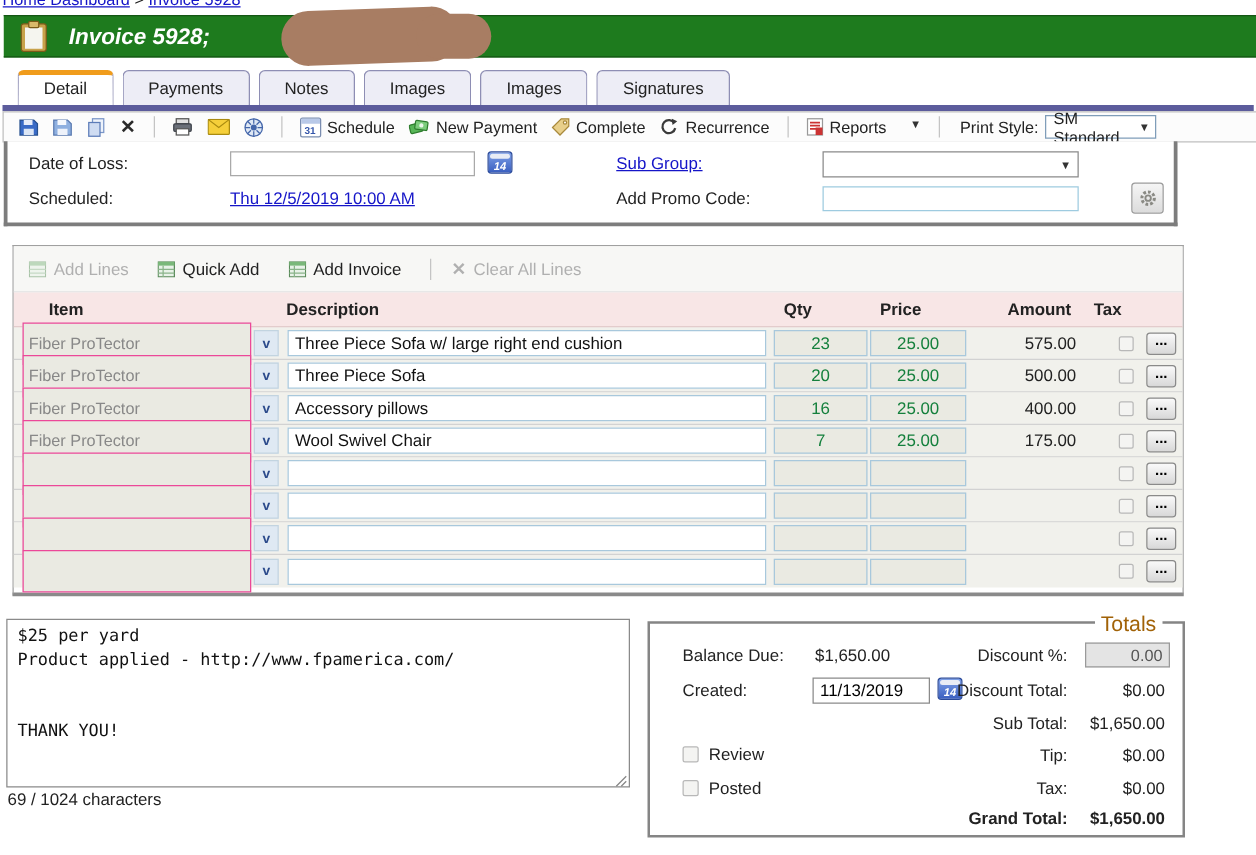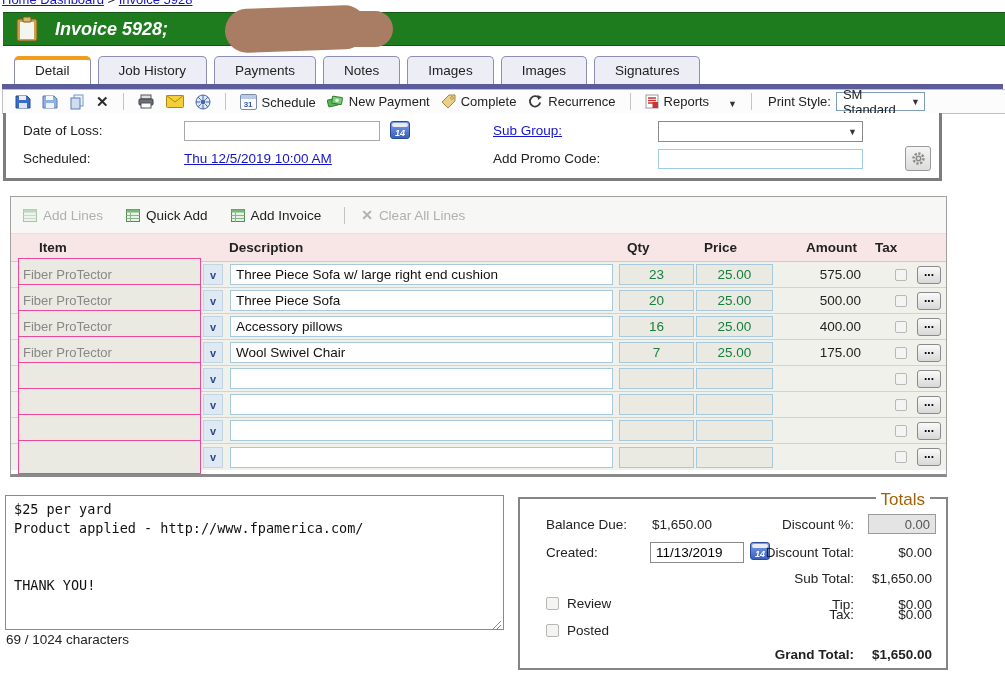--- a/index.html
+++ b/index.html
@@ -26,21 +26,21 @@
   .tabs{left:14px;top:56px;height:28px;display:flex;align-items:flex-end;gap:7px;}
   .tab{box-sizing:border-box;height:28px;padding:6px 20px 0 20px;background:#ededf6;
        border:1px solid #8e8eb4;border-bottom:none;border-radius:5px 5px 0 0;
        font-size:13.5px;white-space:nowrap;cursor:pointer;}
   .tab.active{background:#fff;border-top:4px solid #f09c1c;padding-top:3px;}
   .purplebar{left:2px;top:84px;width:1001px;height:5px;background:#5c5c9c;}
 
   
   .toolbar{left:2px;top:89px;width:999px;height:23px;background:#fcfcfc;
            border:1px solid #c0c0c0;display:flex;align-items:center;padding-left:12px;gap:11px;}
-  .tbtn{display:flex;align-items:flex-end;gap:5px;cursor:pointer;white-space:nowrap;}
+  .tbtn{display:flex;align-items:flex-start;gap:5px;cursor:pointer;white-space:nowrap;}
   .ibtn{display:flex;align-items:center;cursor:pointer;}
   .sep{width:1px;height:17px;background:#c4c4c4;margin:0 3px;}
   .xglyph{font-size:15px;font-weight:bold;color:#2b2b2b;line-height:1;}
   .cal31{box-sizing:border-box;width:17px;height:16px;border:1px solid #7a8db0;background:#fff;
          font-size:8px;font-weight:bold;color:#3355aa;display:flex;align-items:flex-end;
          justify-content:center;border-radius:2px;position:relative;}
   .cal31::before{content:"";position:absolute;left:0;top:0;width:100%;height:4px;background:#b9c9e8;}
   .caret{font-size:9px;color:#333;}
   .printstyle{display:flex;align-items:center;gap:5px;margin-left:2px;}
   .pselect{box-sizing:border-box;width:89px;height:19px;border:1px solid #7f9db9;background:#fff;
@@ -144,21 +144,20 @@
           <rect x="8" y="1" width="8" height="5" rx="1" fill="#d8b86a" stroke="#7a5a18"></rect>
         </svg>
     </span>
     <span class="ttl">Invoice 5928;</span>
     <span class="blob"></span>
     <span class="blob2"></span>
   </div>
 
   <div class="abs tabs">
     <div class="tab active">Detail</div>
-    <div class="tab">Job History</div>
     <div class="tab">Payments</div>
     <div class="tab">Notes</div>
     <div class="tab">Images</div>
     <div class="tab">Images</div>
     <div class="tab">Signatures</div>
   </div>
   <div class="abs purplebar"></div>
 
   <div class="abs toolbar">
     <span class="ibtn">
@@ -436,21 +435,21 @@
       <span>Review</span>
     </div>
     <div class="t-right" style="top:98px;">
       <span class="lab">Tip:</span><span class="val">$0.00</span>
     </div>
 
     <div class="t-chkrow" style="left:26px;top:124px;">
       <span class="chk" style="width:13px;height:13px;"></span>
       <span>Posted</span>
     </div>
-    <div class="t-right" style="top:108px;">
+    <div class="t-right" style="top:124px;">
       <span class="lab">Tax:</span><span class="val">$0.00</span>
     </div>
 
     <div class="t-right grand" style="top:148px;">
       <span class="lab">Grand Total:</span><span class="val">$1,650.00</span>
     </div>
   </div>
 
 </div>
 

